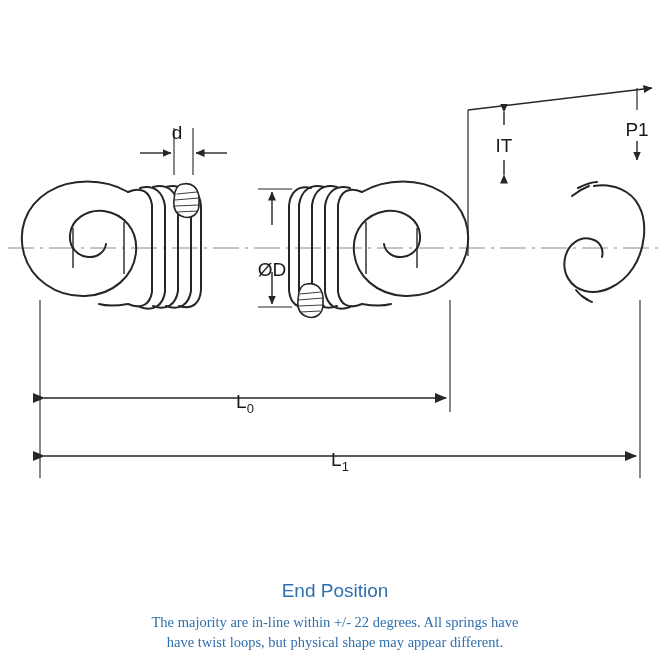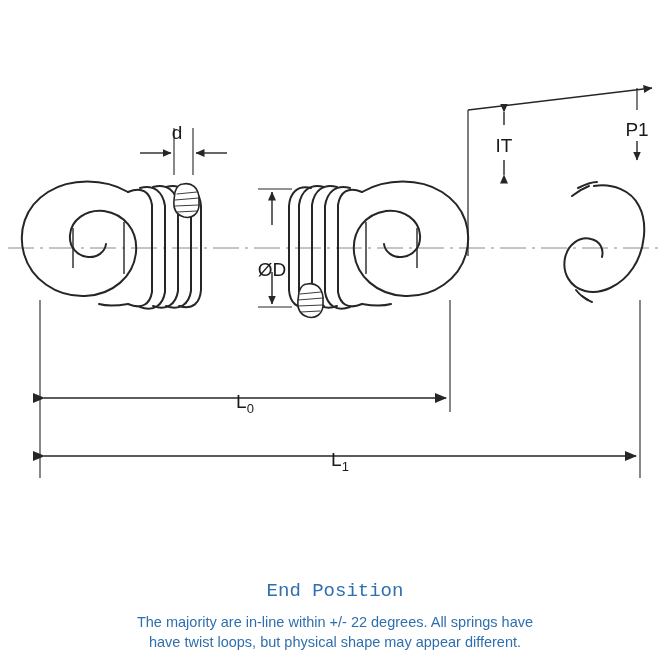--- a/index.html
+++ b/index.html
@@ -33,32 +33,32 @@
     font-size: 19px;
   }
   .caption-title {
     position: absolute;
     left: 0;
     right: 0;
     top: 580px;
     text-align: center;
     font-size: 19px;
     color: #2f6fae;
-    font-family: Liberation Mono, monospace;
+    font-family: Liberation Sans, sans-serif;
   }
   .caption-body {
     position: absolute;
     left: 40px;
     right: 40px;
     top: 612px;
     text-align: center;
     font-size: 14.5px;
     line-height: 20px;
     color: #2f6fae;
-    font-family: Liberation Sans, sans-serif;
+    font-family: Liberation Serif, serif;
   }
 </style>
 </head>
 <body>
 
 <div id="stage">
 
   <svg id="drawing" viewBox="0 0 670 670">
     <defs>
       <marker id="arrH" markerWidth="12" markerHeight="10" refX="11" refY="5" orient="auto" markerUnits="userSpaceOnUse">

